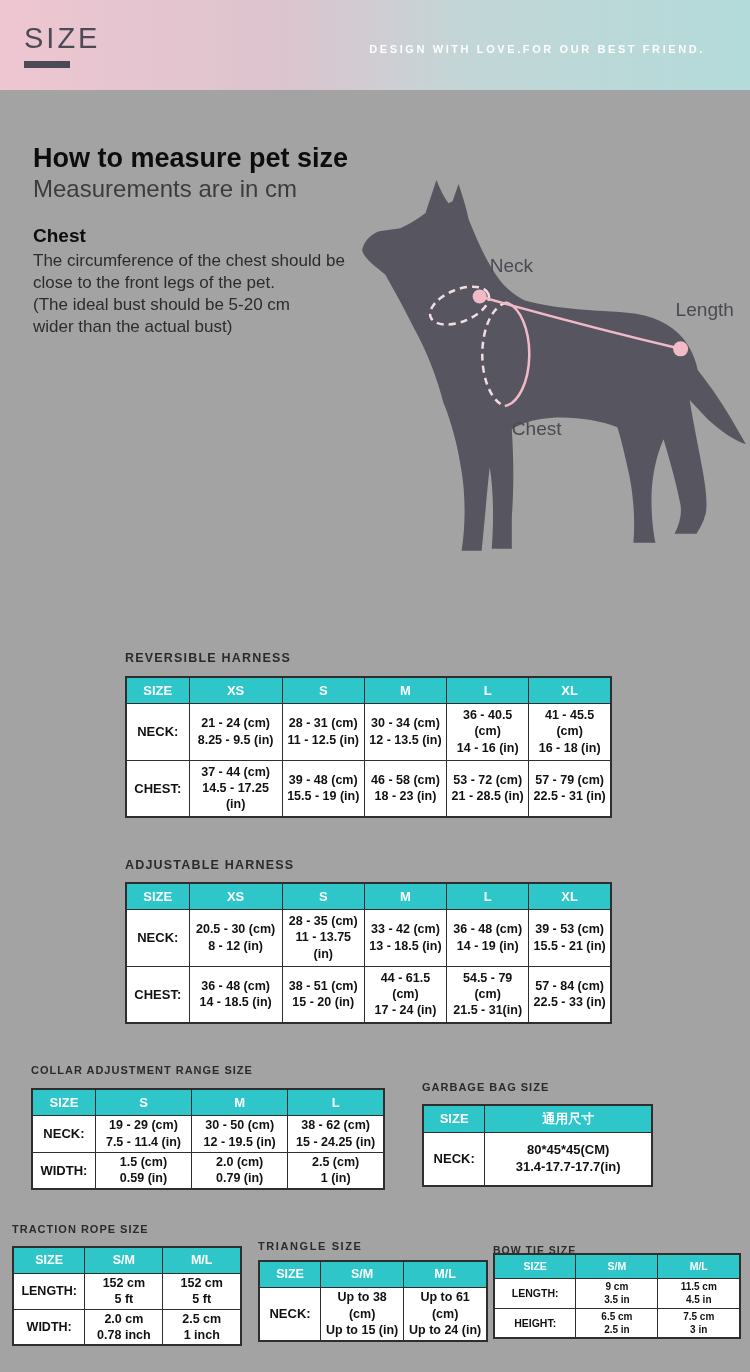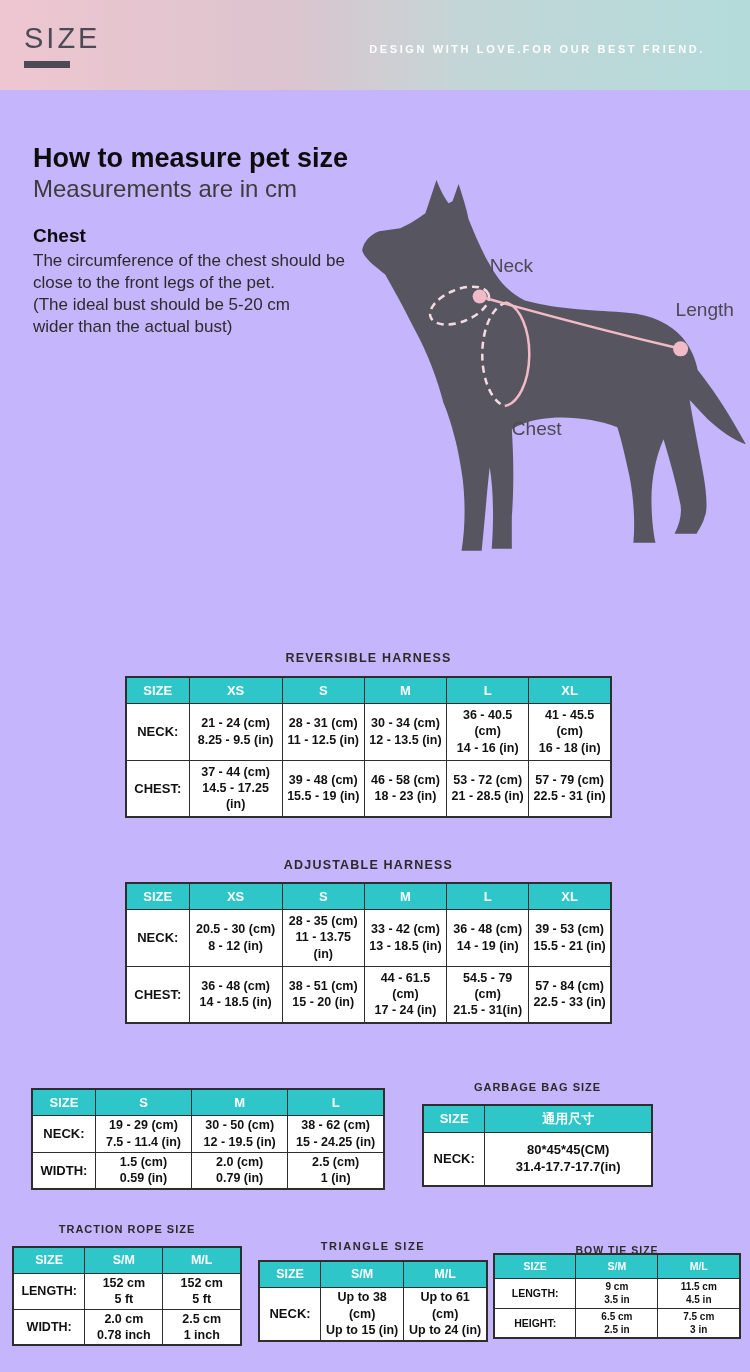--- a/index.html
+++ b/index.html
@@ -1,16 +1,16 @@
 <!DOCTYPE html>
 <html style="--teal: #2ec6c8; --dog: #57555f; --pink: #f1bac7; --banner-pink: #eec6d1; --banner-teal: #b3dbda;"><head>
 <meta charset="utf-8">
 <style>
   html,body{margin:0;padding:0;background:#fff;}
-  .page{position:relative;width:750px;height:1372px;background:#c4b5fd;overflow:hidden;
+  .page{position:relative;width:750px;height:1372px;background:#a3a3a3;overflow:hidden;
         font-family:"Liberation Sans",sans-serif;color:#2c2c2c;}
 
   
   .banner{position:absolute;left:0;top:0;width:750px;height:90px;
           background:linear-gradient(90deg,var(--banner-pink) 0%,#dcc4ce 38%,#c3d6d7 62%,var(--banner-teal) 100%);}
   .banner-title{position:absolute;left:24px;top:22px;font-size:29px;font-weight:300;
                 letter-spacing:3px;color:#4b4a55;}
   .banner-underline{position:absolute;left:24px;top:61px;width:46px;height:7px;background:#4b4a55;}
   .banner-tagline{position:absolute;right:45px;top:43px;font-size:11px;font-weight:700;
                   letter-spacing:2.6px;color:#fdfdfd;white-space:nowrap;}
@@ -25,21 +25,21 @@
 
   
   .dog{position:absolute;left:356px;top:172px;width:394px;height:432px;}
   .dog-body{fill:var(--dog);}
   .pink-line{fill:none;stroke:var(--pink);stroke-width:2.5;}
   .pink-dot{fill:var(--pink);}
   .dash-light{fill:none;stroke:#f3dbe2;stroke-width:2.5;stroke-dasharray:7 5;}
   .dog text{fill:#4b4a52;font-size:19px;font-family:"Liberation Sans",sans-serif;}
 
   
-  .tbl-caption{position:absolute;text-align:center;font-weight:600;color:#2b2b2b;}
+  .tbl-caption{position:absolute;font-weight:600;color:#2b2b2b;}
   .cap-0,.cap-1{font-size:12.5px;letter-spacing:1.2px;}
   .cap-2,.cap-3,.cap-4,.cap-5,.cap-6{font-size:11px;letter-spacing:1px;}
   .cap-0{left:125px;top:651px;width:487px;}
   .cap-1{left:125px;top:858px;width:487px;}
   .cap-2{left:31px;top:1064px;width:354px;}
   .cap-3{left:422px;top:1081px;width:231px;}
   .cap-4{left:12px;top:1223px;width:230px;}
   .cap-5{left:258px;top:1240px;width:230px;letter-spacing:1.6px;}
   .cap-6{left:493px;top:1244px;width:248px;font-size:10.5px;}
 
@@ -197,20 +197,21 @@
             <td>36 - 48 (cm)<br>14 - 18.5 (in)</td>
             <td>38 - 51 (cm)<br>15 - 20 (in)</td>
             <td>44 - 61.5 (cm)<br>17 - 24 (in)</td>
             <td>54.5 - 79 (cm)<br>21.5 - 31(in)</td>
             <td>57 - 84 (cm)<br>22.5 - 33 (in)</td>
           </tr>
         </tbody>
       </table>
     </div>
 
+  <div class="tbl-caption cap-2">COLLAR ADJUSTMENT RANGE SIZE</div>
   <div class="tbl-wrap pos-2 tbl-collar">
       <table class="size-table">
         <colgroup>
           <col>
           <col>
           <col>
           <col>
         </colgroup>
         <thead>
           <tr>

